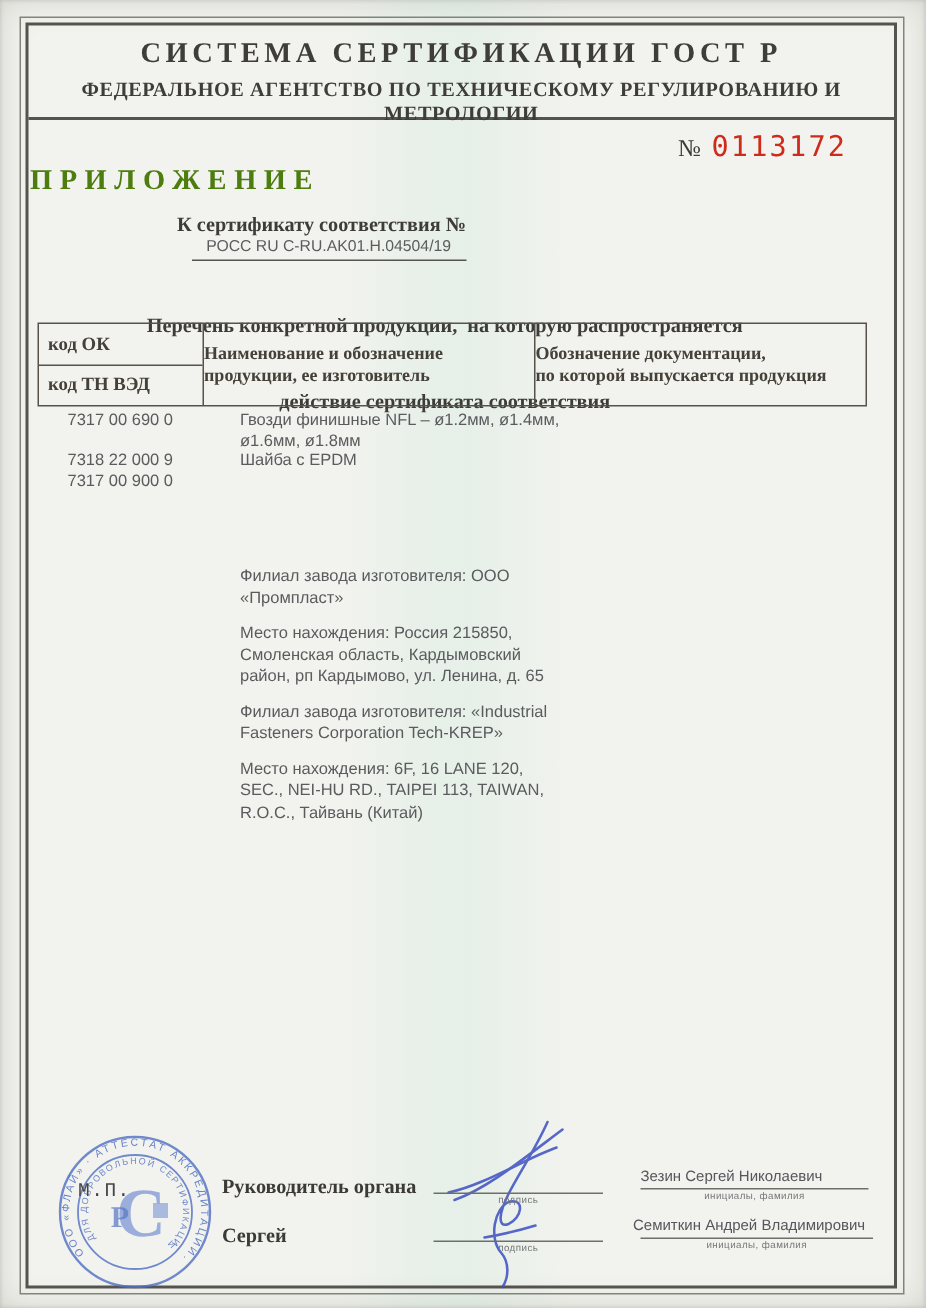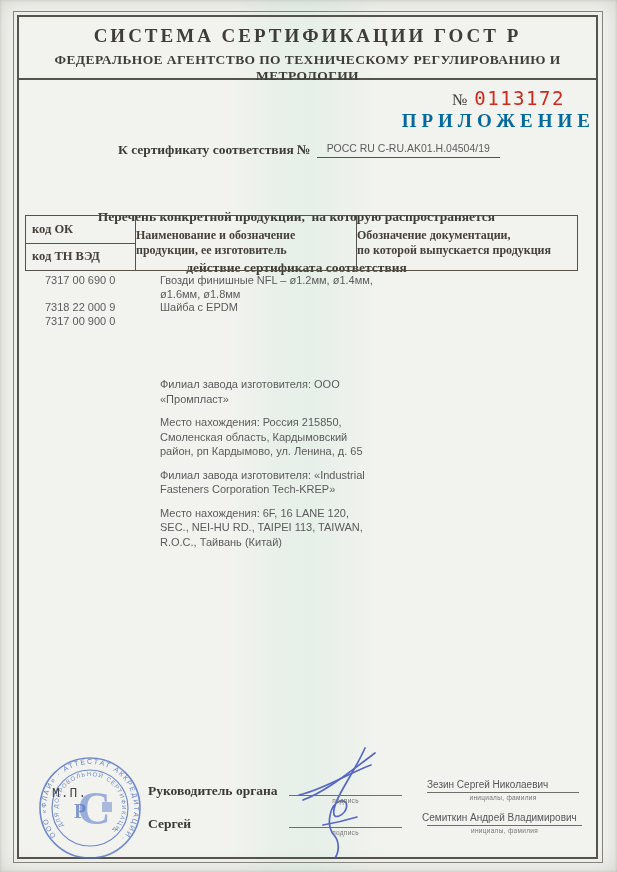--- a/index.html
+++ b/index.html
@@ -19,24 +19,24 @@
 
   .title1{position:absolute;top:25px;left:20px;right:22px;text-align:center;
     font-size:19px;font-weight:bold;letter-spacing:3px;color:#3e3d38;}
   .title2{position:absolute;top:52px;left:20px;right:22px;text-align:center;
     font-size:13.5px;font-weight:bold;letter-spacing:.4px;color:#3e3d38;}
 
   .serial{position:absolute;top:87px;left:452px;display:flex;align-items:baseline;gap:7px;}
   .serial .no{font-size:16px;color:#3c3b36;}
   .serial .num{font-family:"DejaVu Sans Mono",monospace;font-size:19px;letter-spacing:1.5px;color:#cf2a1b;}
 
-  .apx-title{position:absolute;top:110px;left:20px;right:22px;text-align:right;
-    font-size:19px;font-weight:bold;letter-spacing:5px;color:#0369a1;}
+  .apx-title{position:absolute;top:110px;left:20px;right:22px;text-align:left;
+    font-size:19px;font-weight:bold;letter-spacing:5px;color:#4d7c0f;}
 
-  .cert-line{position:absolute;top:142px;left:118px;display:flex;align-items:flex-end;}
+  .cert-line{position:absolute;top:142px;left:118px;display:flex;align-items:flex-end;flex-direction:column;}
   .cert-label{font-size:13.5px;font-weight:bold;color:#3d3c37;}
   .cert-num{font-family:"Liberation Sans",sans-serif;font-size:10.5px;color:#5c5c5e;
     border-bottom:1px solid #55544e;padding:0 10px 3px 10px;margin-left:6px;}
 
   .desc{position:absolute;top:174px;left:0px;right:24px;text-align:center;
     font-size:13.5px;font-weight:bold;line-height:17px;color:#3d3c37;white-space:pre-wrap;}
 
   .tbl{position:absolute;top:215px;left:25px;width:553px;height:56px;display:flex;
     border:1.5px solid #56524a;box-sizing:border-box;color:#454139;}
   .tbl .c1{width:110px;border-right:1.5px solid #56524a;display:flex;flex-direction:column;box-sizing:border-box;}

